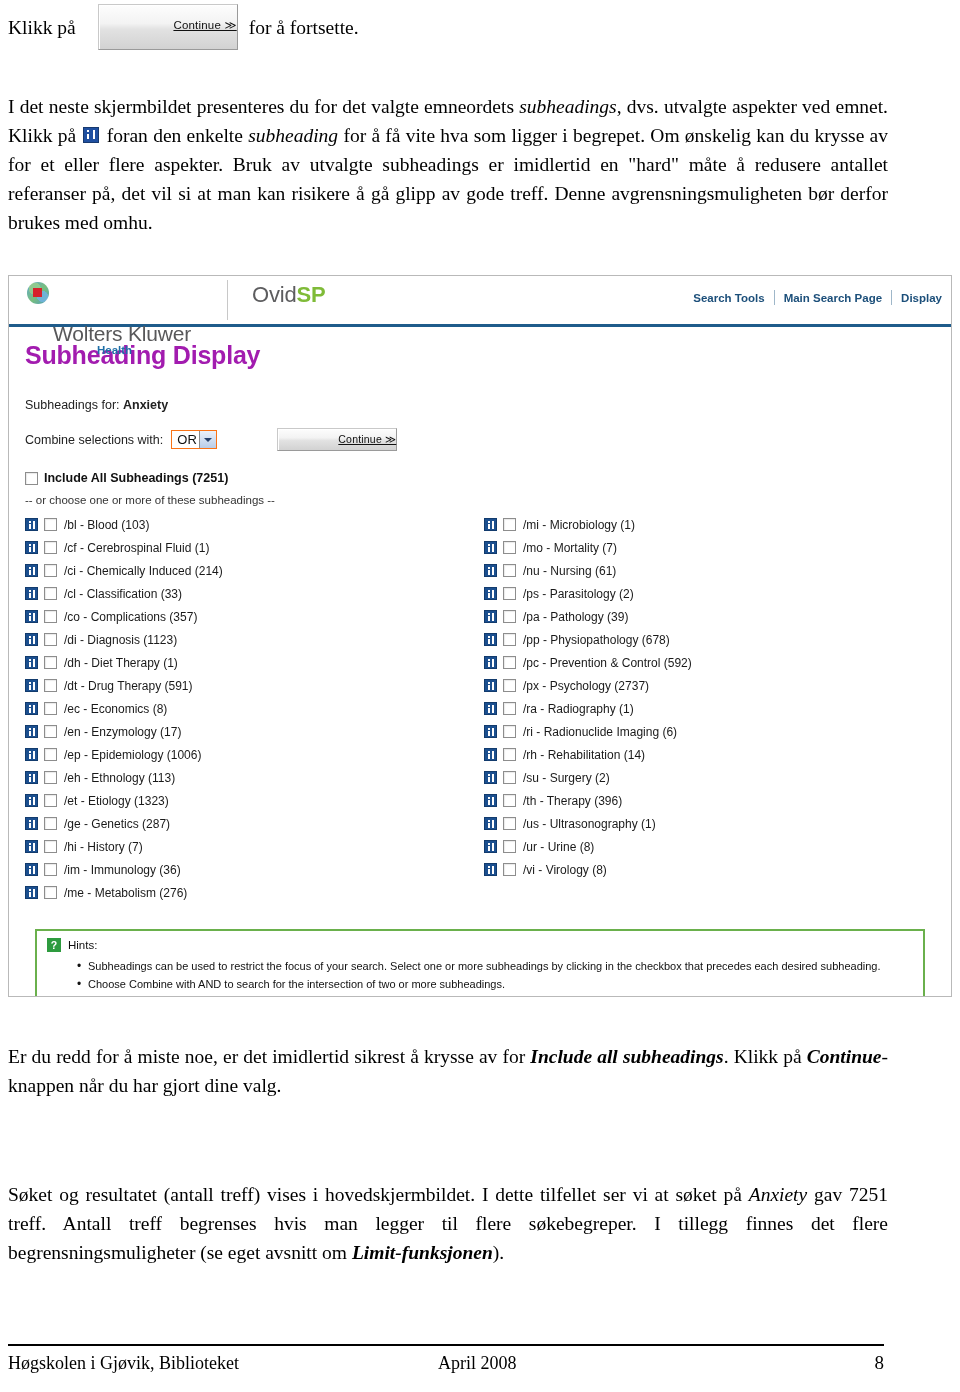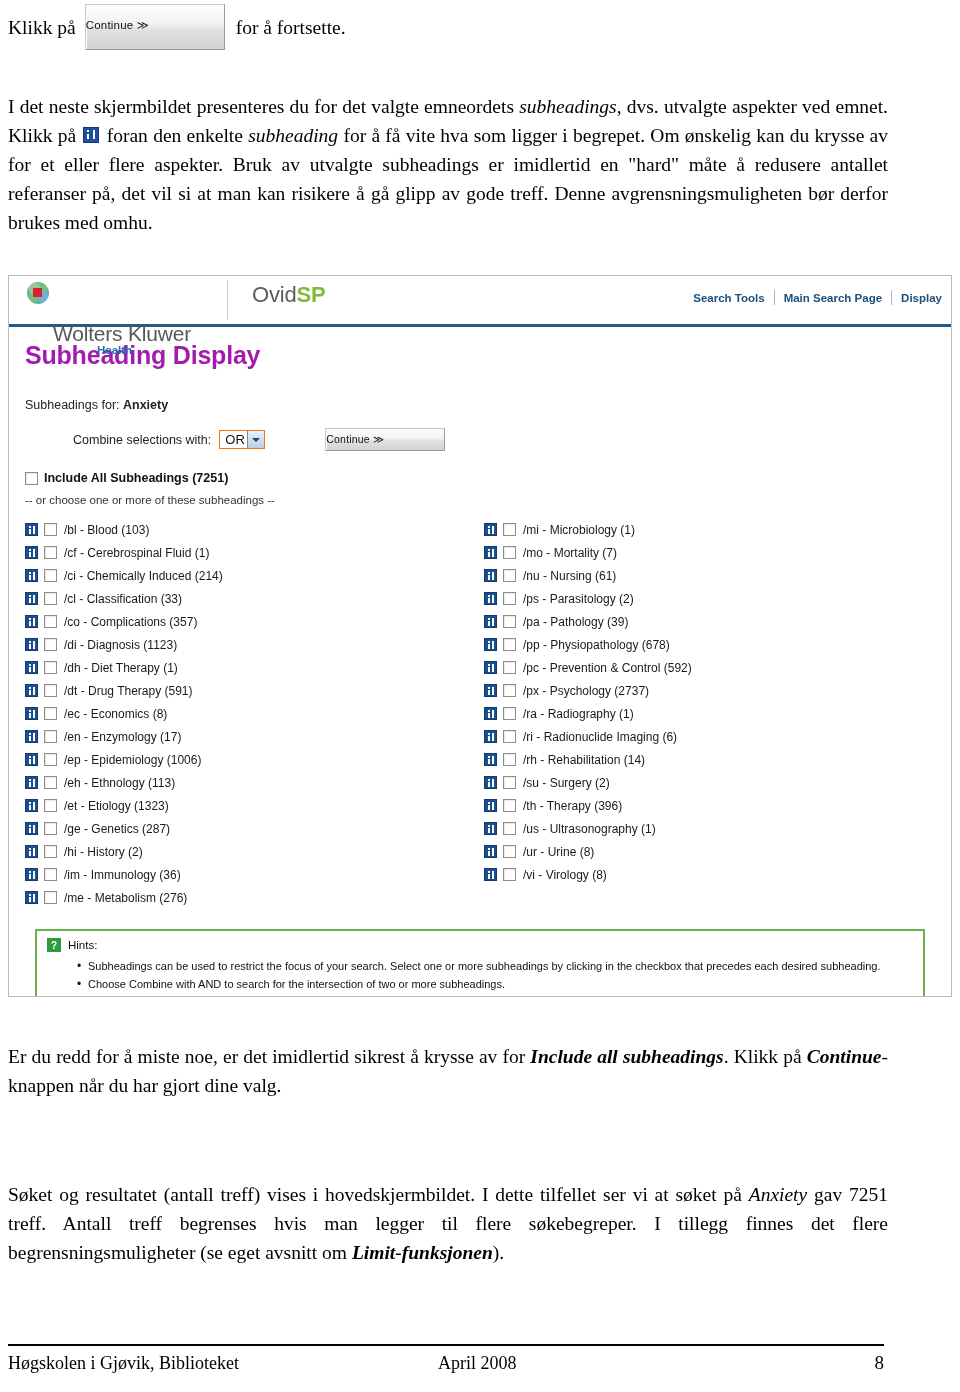--- a/index.html
+++ b/index.html
@@ -38,38 +38,39 @@
   #intro-line {
     position: absolute;
     left: 8px;
     top: 6px;
     width: 880px;
     height: 42px;
     display: flex;
     align-items: center;
     font-size: 19.5px;
   }
-  #intro-line .txt-before { margin-right: 9px; }
+  #intro-line .txt-before { margin-right: 22px; }
   #intro-line .txt-after  { margin-left: 11px; }
 
   
   .winbtn {
     display: inline-block;
     font-family: "Liberation Sans", sans-serif;
     font-size: 11.5px;
     color: #111;
     background: linear-gradient(to bottom, #fdfdfd 0%, #f3f3f3 42%, #e2e2e2 55%, #d2d2d2 100%);
     border: 1px solid #9a9a9a;
     border-top-color: #c9c9c9;
     border-left-color: #c9c9c9;
     box-shadow: inset 1px 1px 0 #ffffff;
     padding: 5px 14px 6px;
-    text-align: left;
+    text-align: right;
     letter-spacing: .2px;
     white-space: nowrap;
+    text-decoration: underline;
   }
   #continue-inline-button { width: 140px; box-sizing: border-box; padding: 6px 0 9px; }
 
   #para-1 {
     position: absolute;
     left: 8px;
     top: 72px;
     width: 880px;
   }
 
@@ -222,21 +223,21 @@
     font-size: 12.5px;
     color: #222;
   }
   .subhead-for b { font-weight: bold; }
 
   .combine-row {
     margin-top: 16px;
     display: flex;
     align-items: center;
   }
-  .combine-label { font-size: 12.5px; color: #222; margin-left: 48px; }
+  .combine-label { font-size: 12.5px; color: #222; }
   .combine-select {
     margin-left: 8px;
     width: 46px;
     height: 19px;
     border: 1px solid #f97316;
     background: #fff;
     display: flex;
     align-items: center;
     font-size: 13px;
     color: #111;
@@ -292,21 +293,20 @@
   
   .sub-columns {
     margin-top: 12px;
     display: flex;
   }
   .sub-col { width: 50%; }
   .sub-col.right { padding-left: 8px; }
 
   .sub-item {
     display: flex;
-    align-items: center;
     height: 23px;
   }
   .i-icon {
     width: 13px; height: 13px;
     background: #1b4f8f;
     border: 1px solid #123b6d;
     position: relative;
     flex: none;
     box-sizing: border-box;
   }
@@ -610,21 +610,21 @@
               <span class="chk"></span>
               <span class="lbl">/ge - Genetics (287)</span>
             </div>
             <div class="sub-item">
               <span class="i-icon">
                 <span class="d"></span>
                 <span class="s"></span>
                 <span class="r"></span>
               </span>
               <span class="chk"></span>
-              <span class="lbl">/hi - History (2)</span>
+              <span class="lbl">/hi - History (7)</span>
             </div>
             <div class="sub-item">
               <span class="i-icon">
                 <span class="d"></span>
                 <span class="s"></span>
                 <span class="r"></span>
               </span>
               <span class="chk"></span>
               <span class="lbl">/im - Immunology (36)</span>
             </div>

